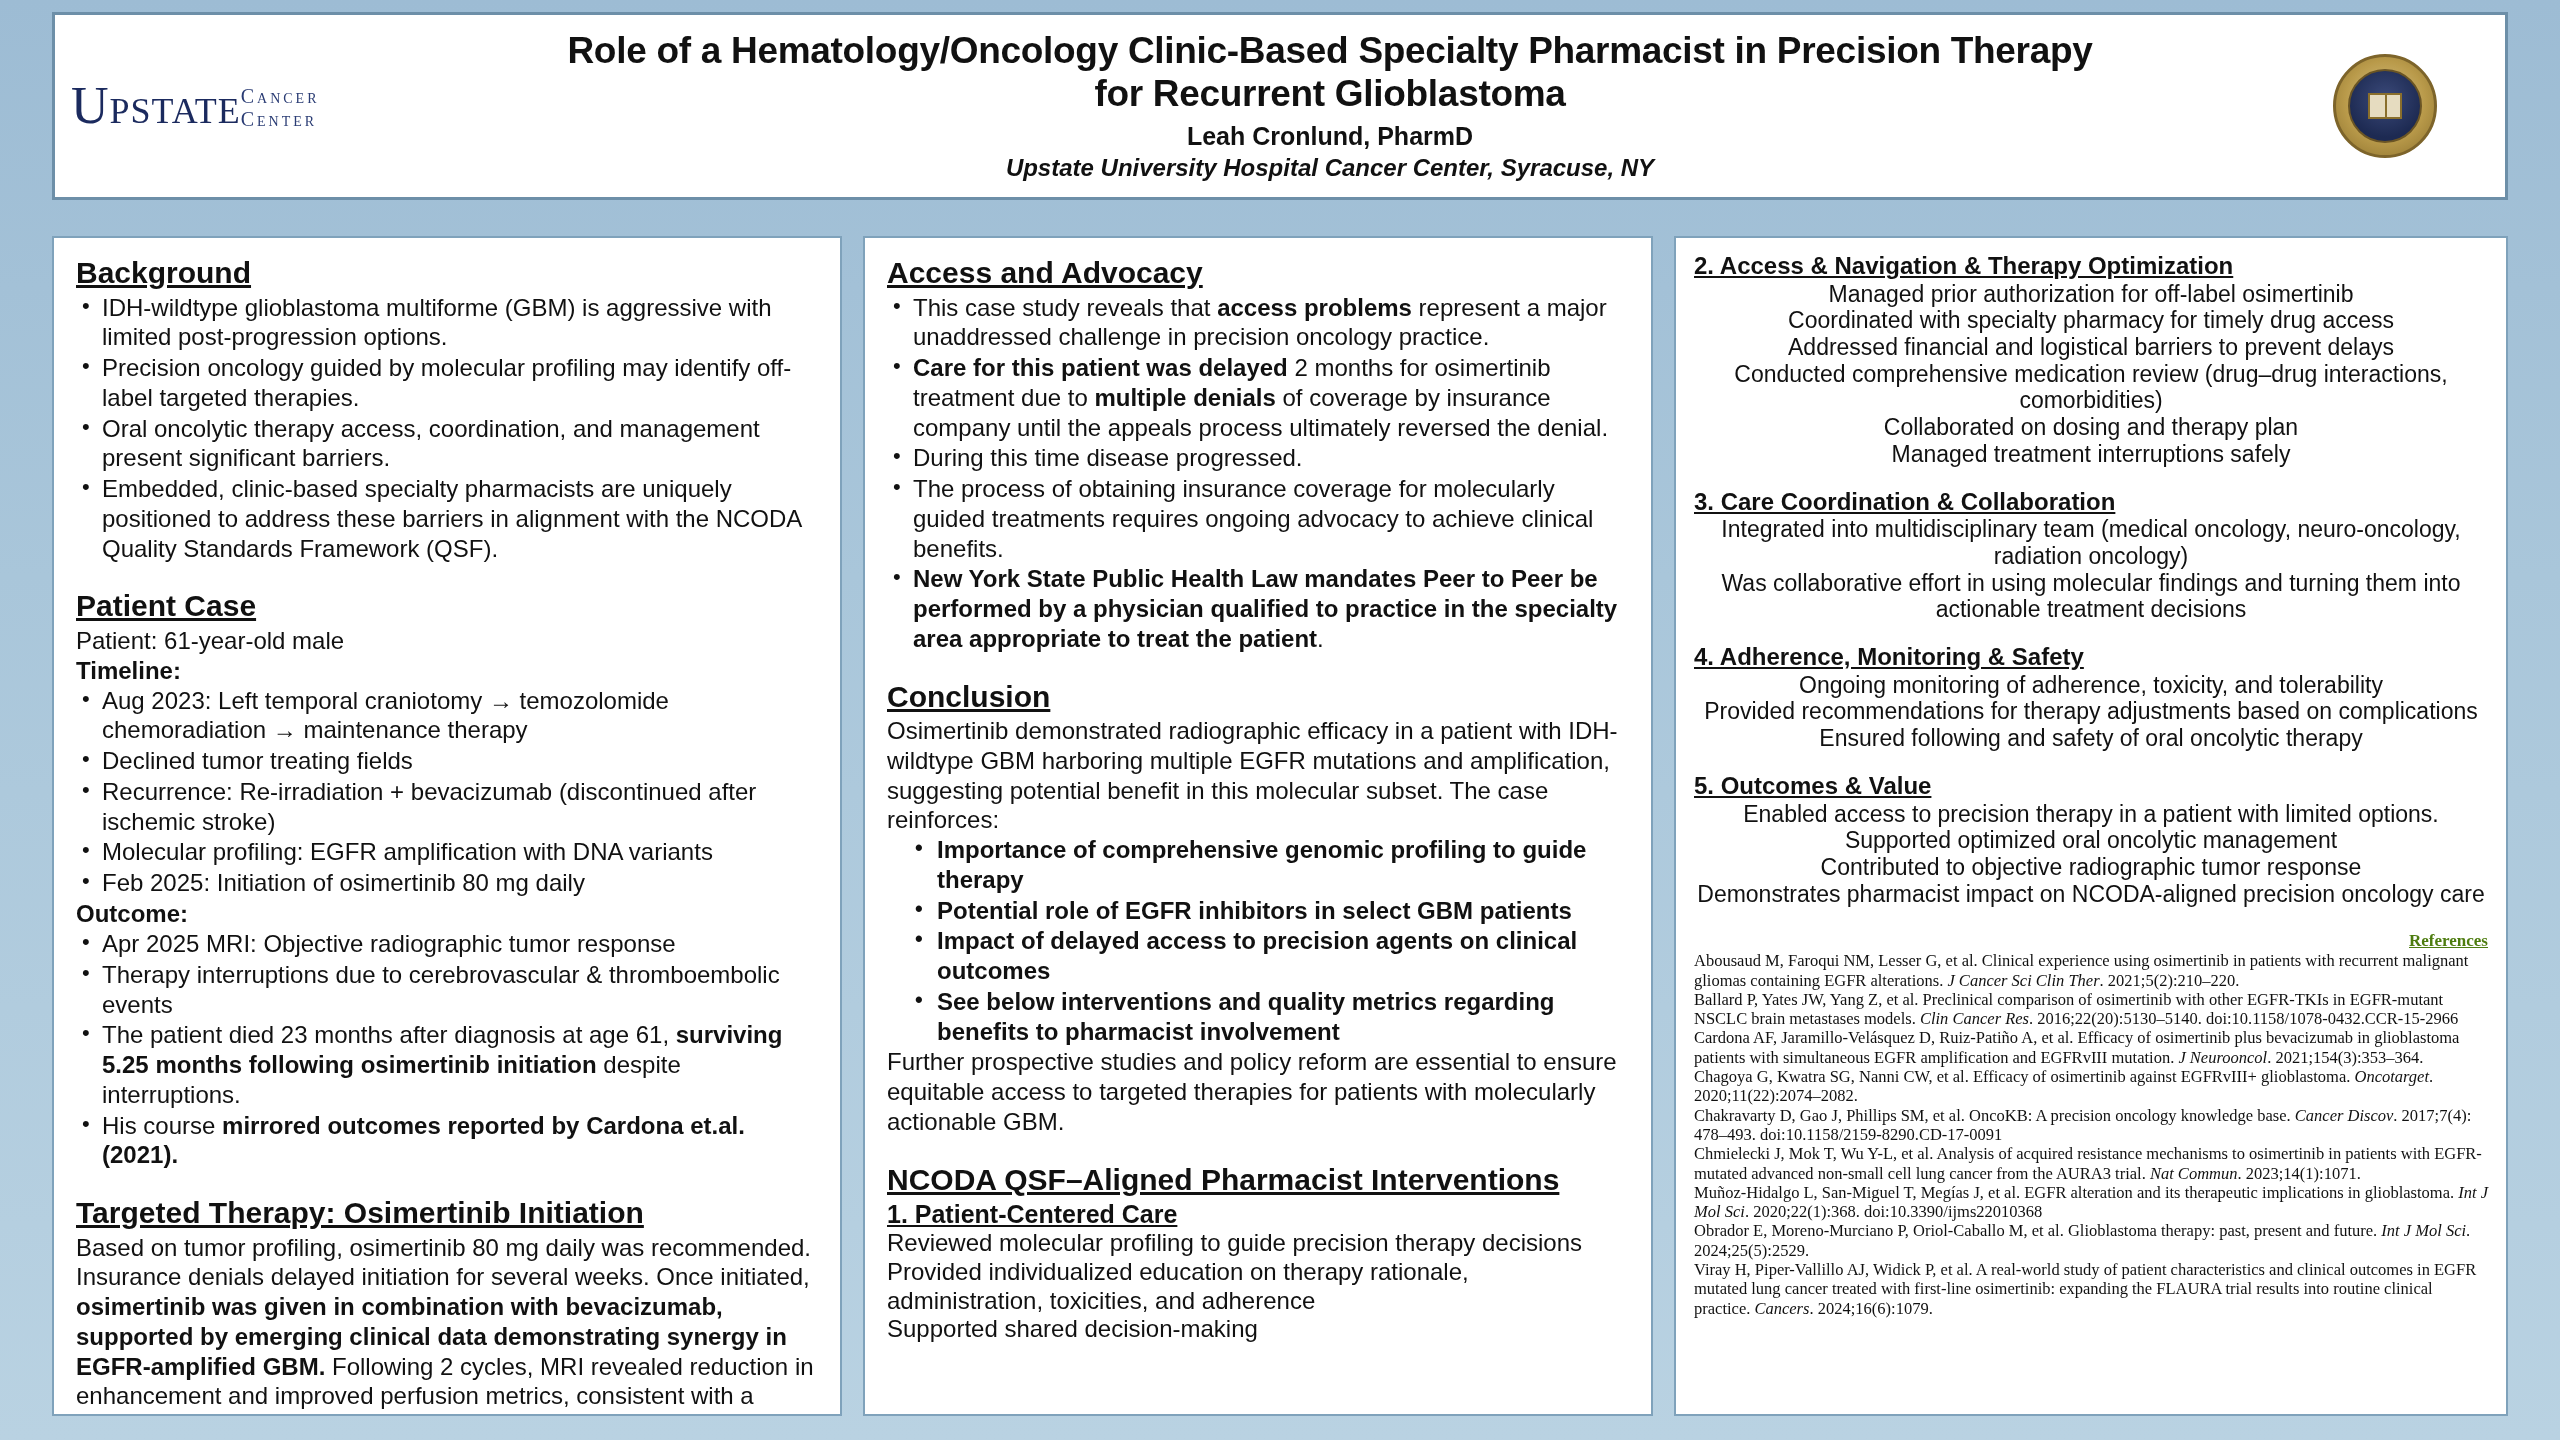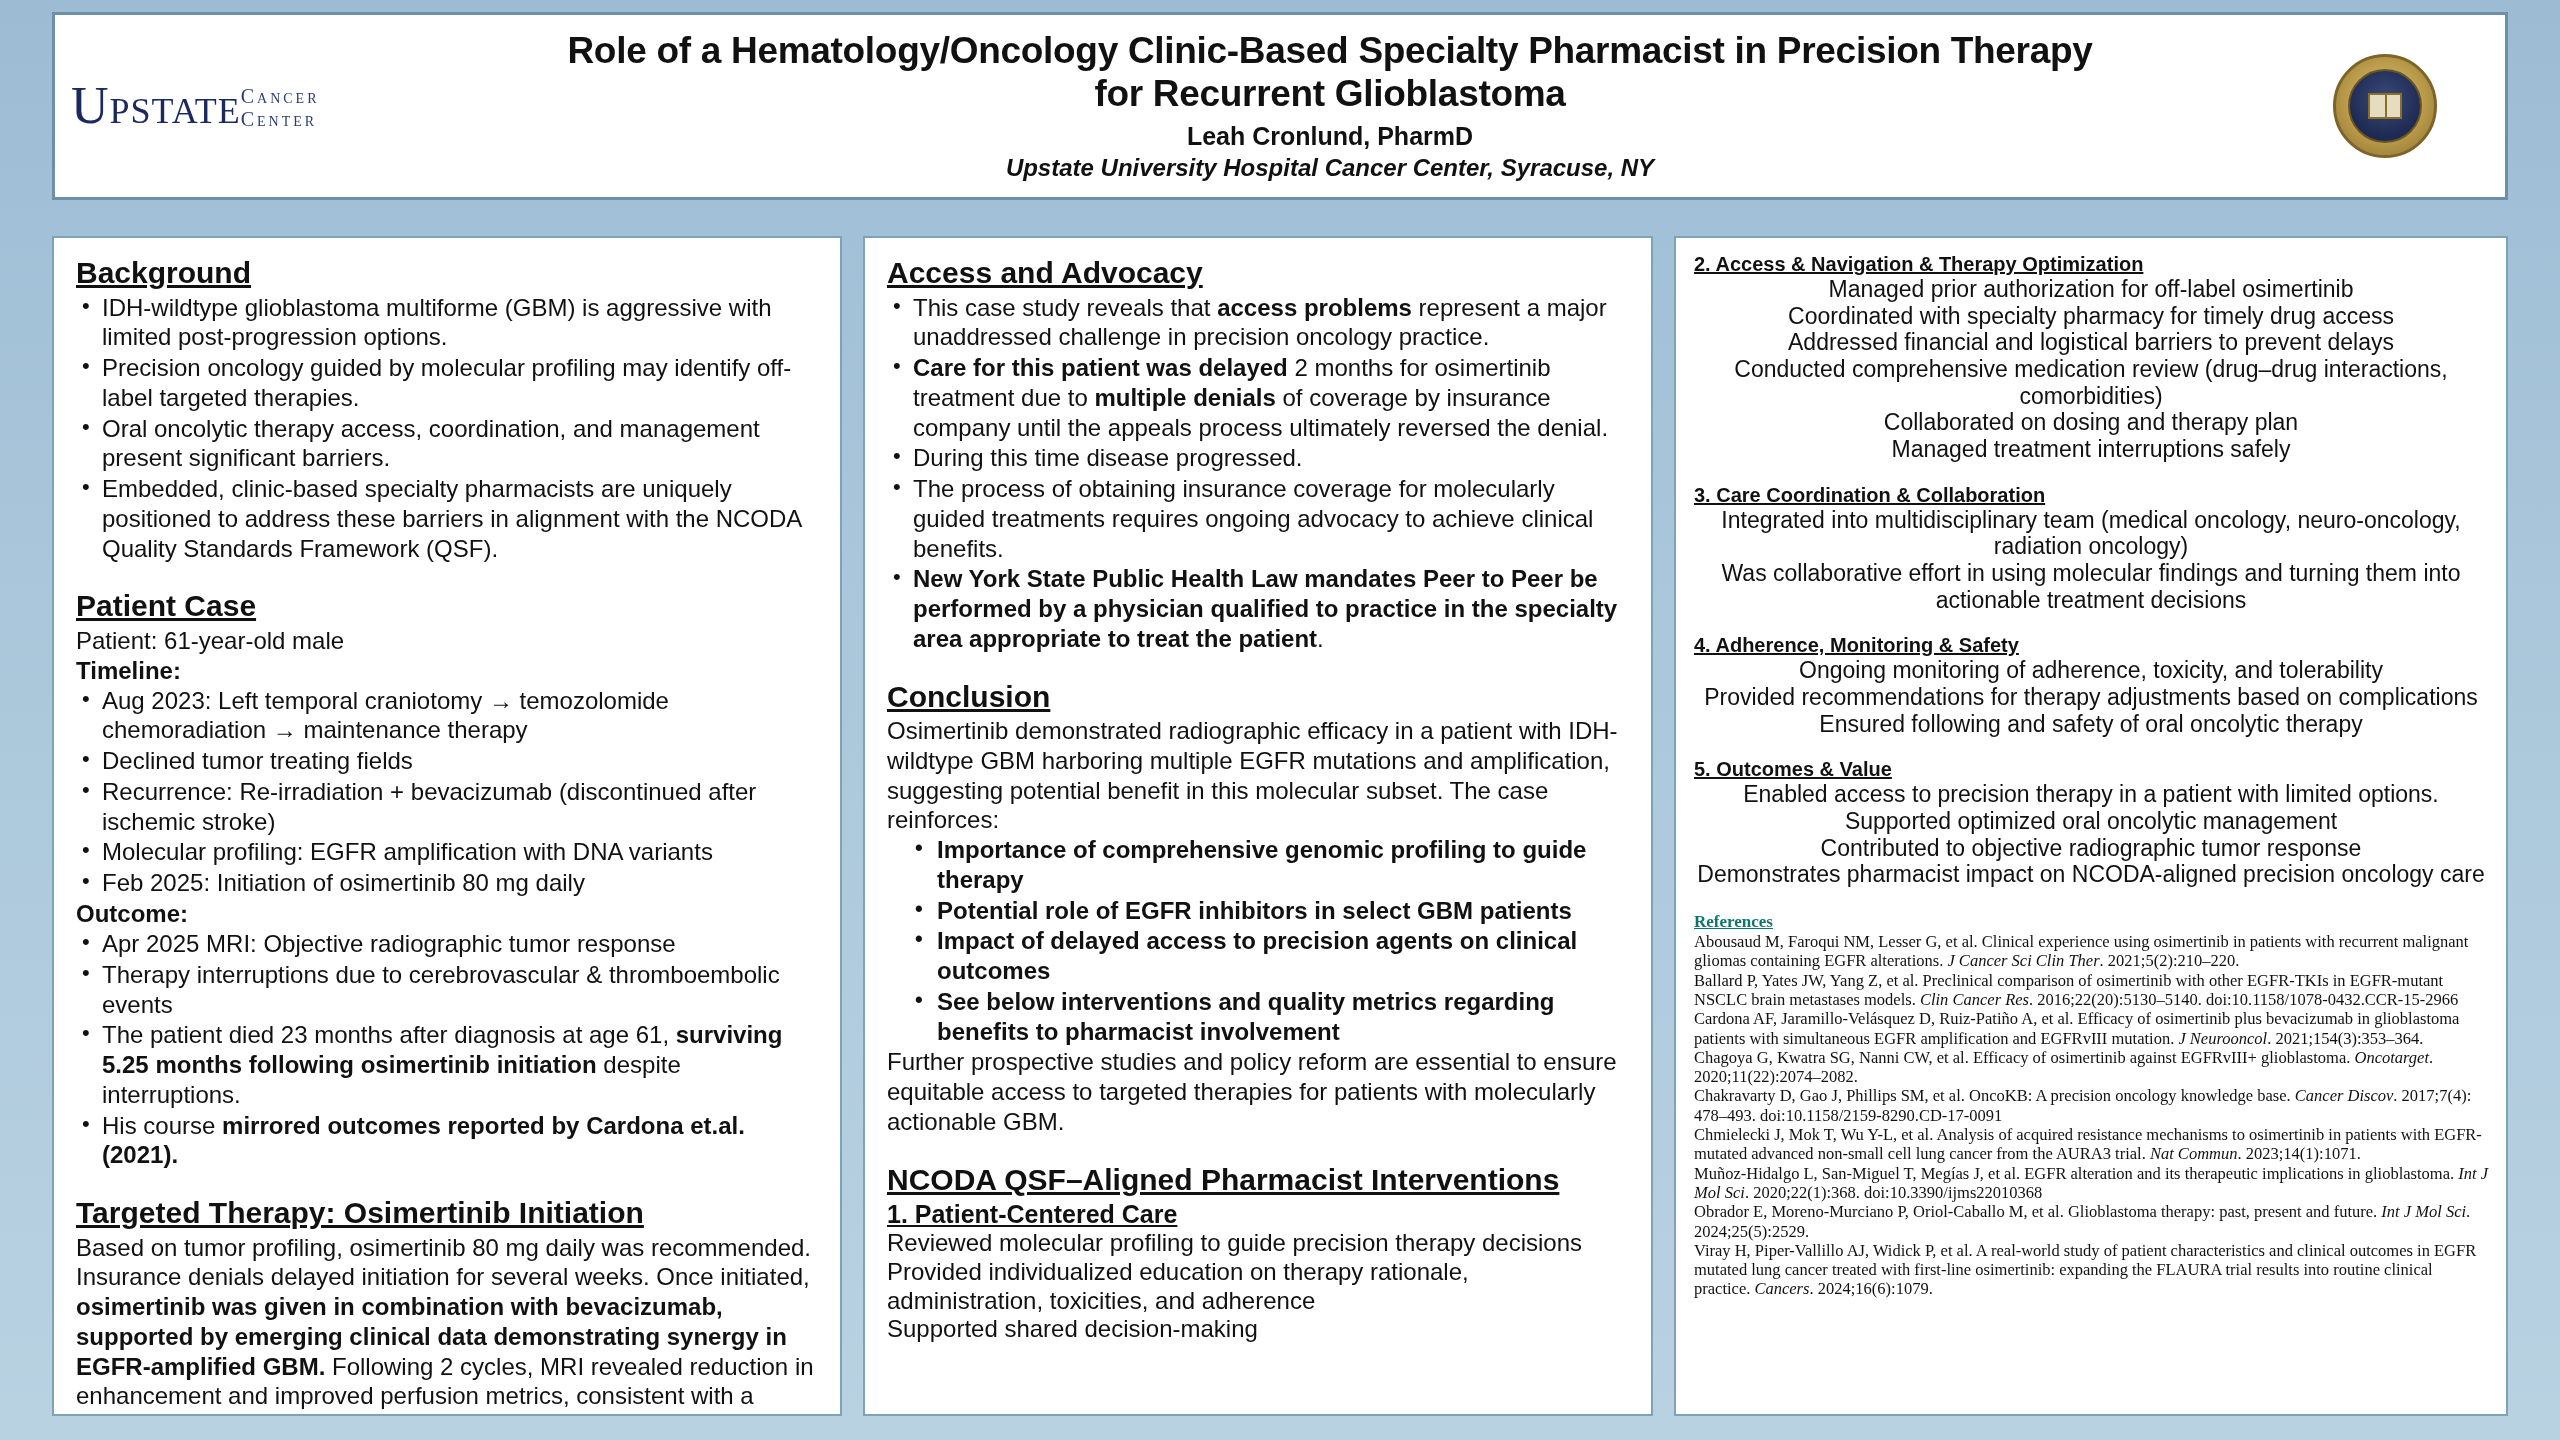--- a/index.html
+++ b/index.html
@@ -174,31 +174,32 @@
     line-height: 1.26;
     margin: 0;
   }
   .plain-list p {
     font-size: 24px;
     line-height: 1.2;
     color: #111;
     margin: 0;
   }
   
-  .col-3 h3.sub { font-size: 20px; }
+  .col-3 h3.sub { font-size: 24px; }
   .col-3 .plain-list p { font-size: 23px; line-height: 1.16; text-align: center; }
   .col-3 .blk { margin-bottom: 20px; }
 
   .refs-head {
     font-family: "Liberation Serif", serif;
     font-size: 17px;
     font-weight: bold;
     text-decoration: underline;
-    color: #0f766e;
+    color: #4d7c0f;
     margin-top: 24px;
+    text-align: right;
   }
   .refs p {
     font-family: "Liberation Serif", serif;
     font-size: 16.5px;
     line-height: 1.17;
     color: #111;
     margin: 0;
   }
   .refs i { font-style: italic; }
   b { font-weight: bold; }

